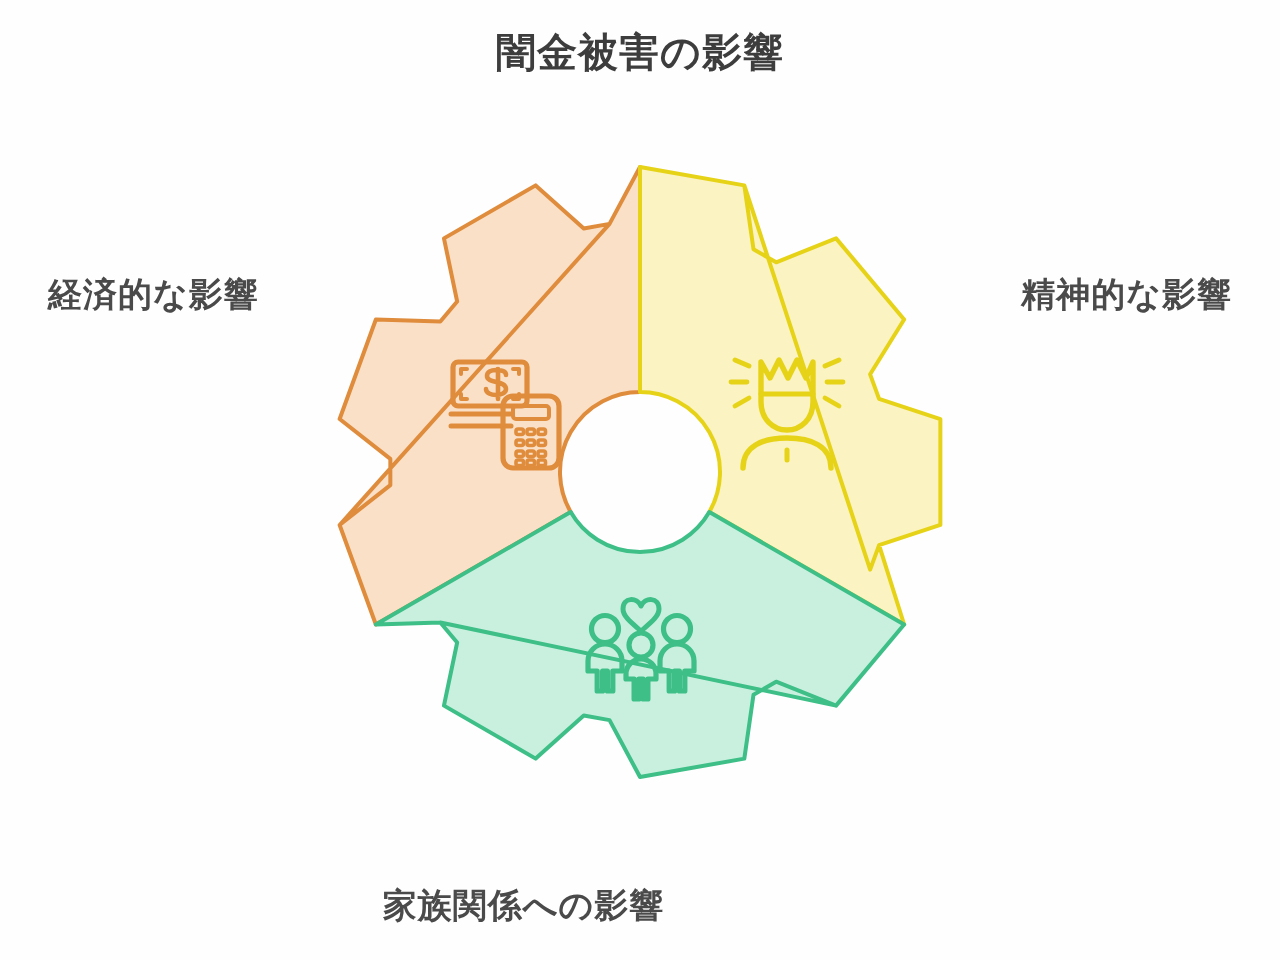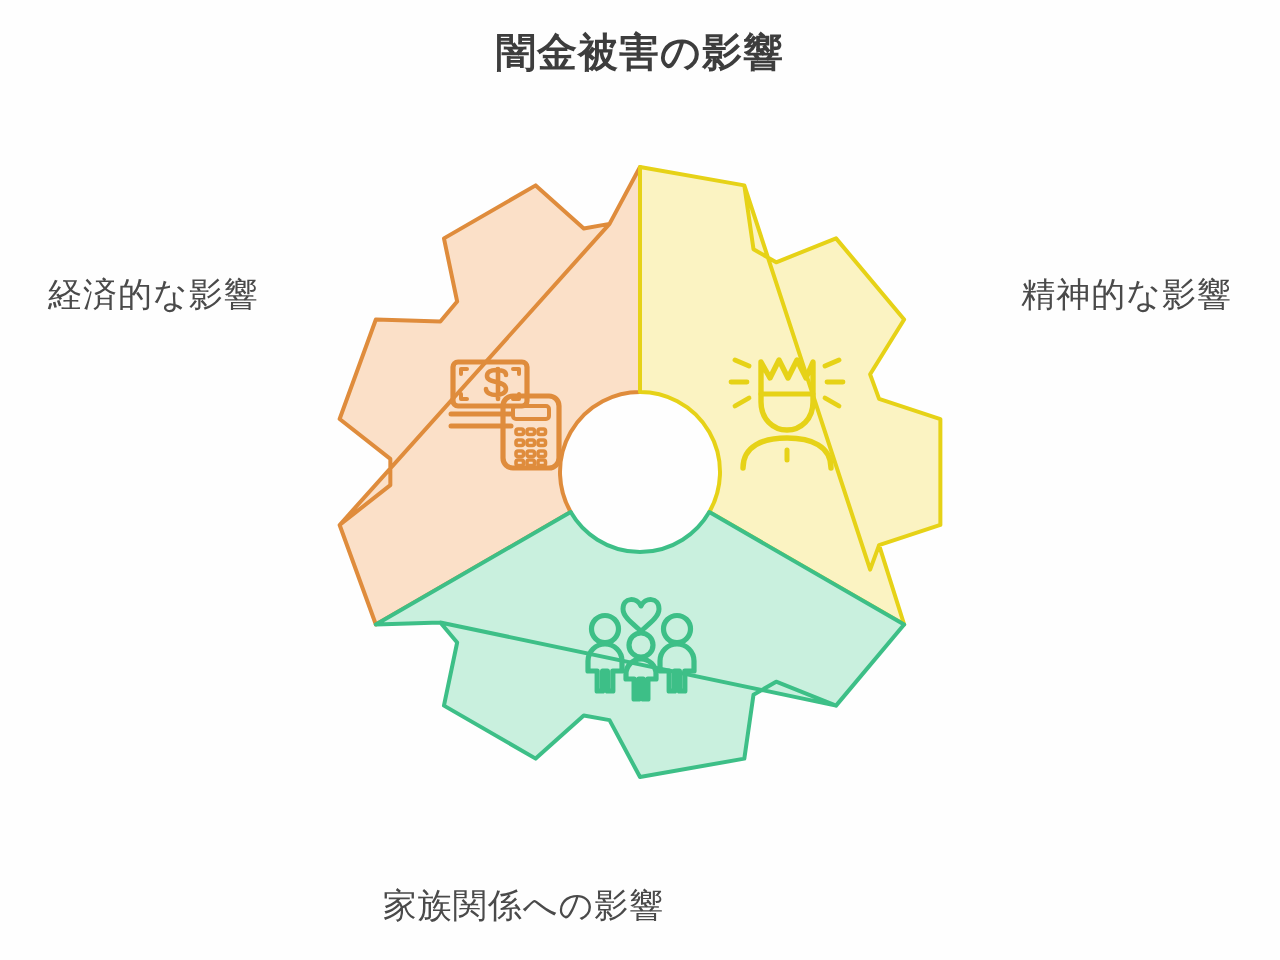--- a/index.html
+++ b/index.html
@@ -30,21 +30,21 @@
     text-align: center;
     font-size: 40px;
     font-weight: 700;
     color: #3d3d3d;
     letter-spacing: 1px;
     line-height: 1.2;
   }
   .label {
     position: absolute;
     font-size: 34px;
-    font-weight: 400;
+    font-weight: 700;
     color: #4a4a4a;
     letter-spacing: 1px;
     white-space: nowrap;
   }
   .label-left {
     left: 48px;
     top: 272px;
     text-align: left;
   }
   .label-right {

